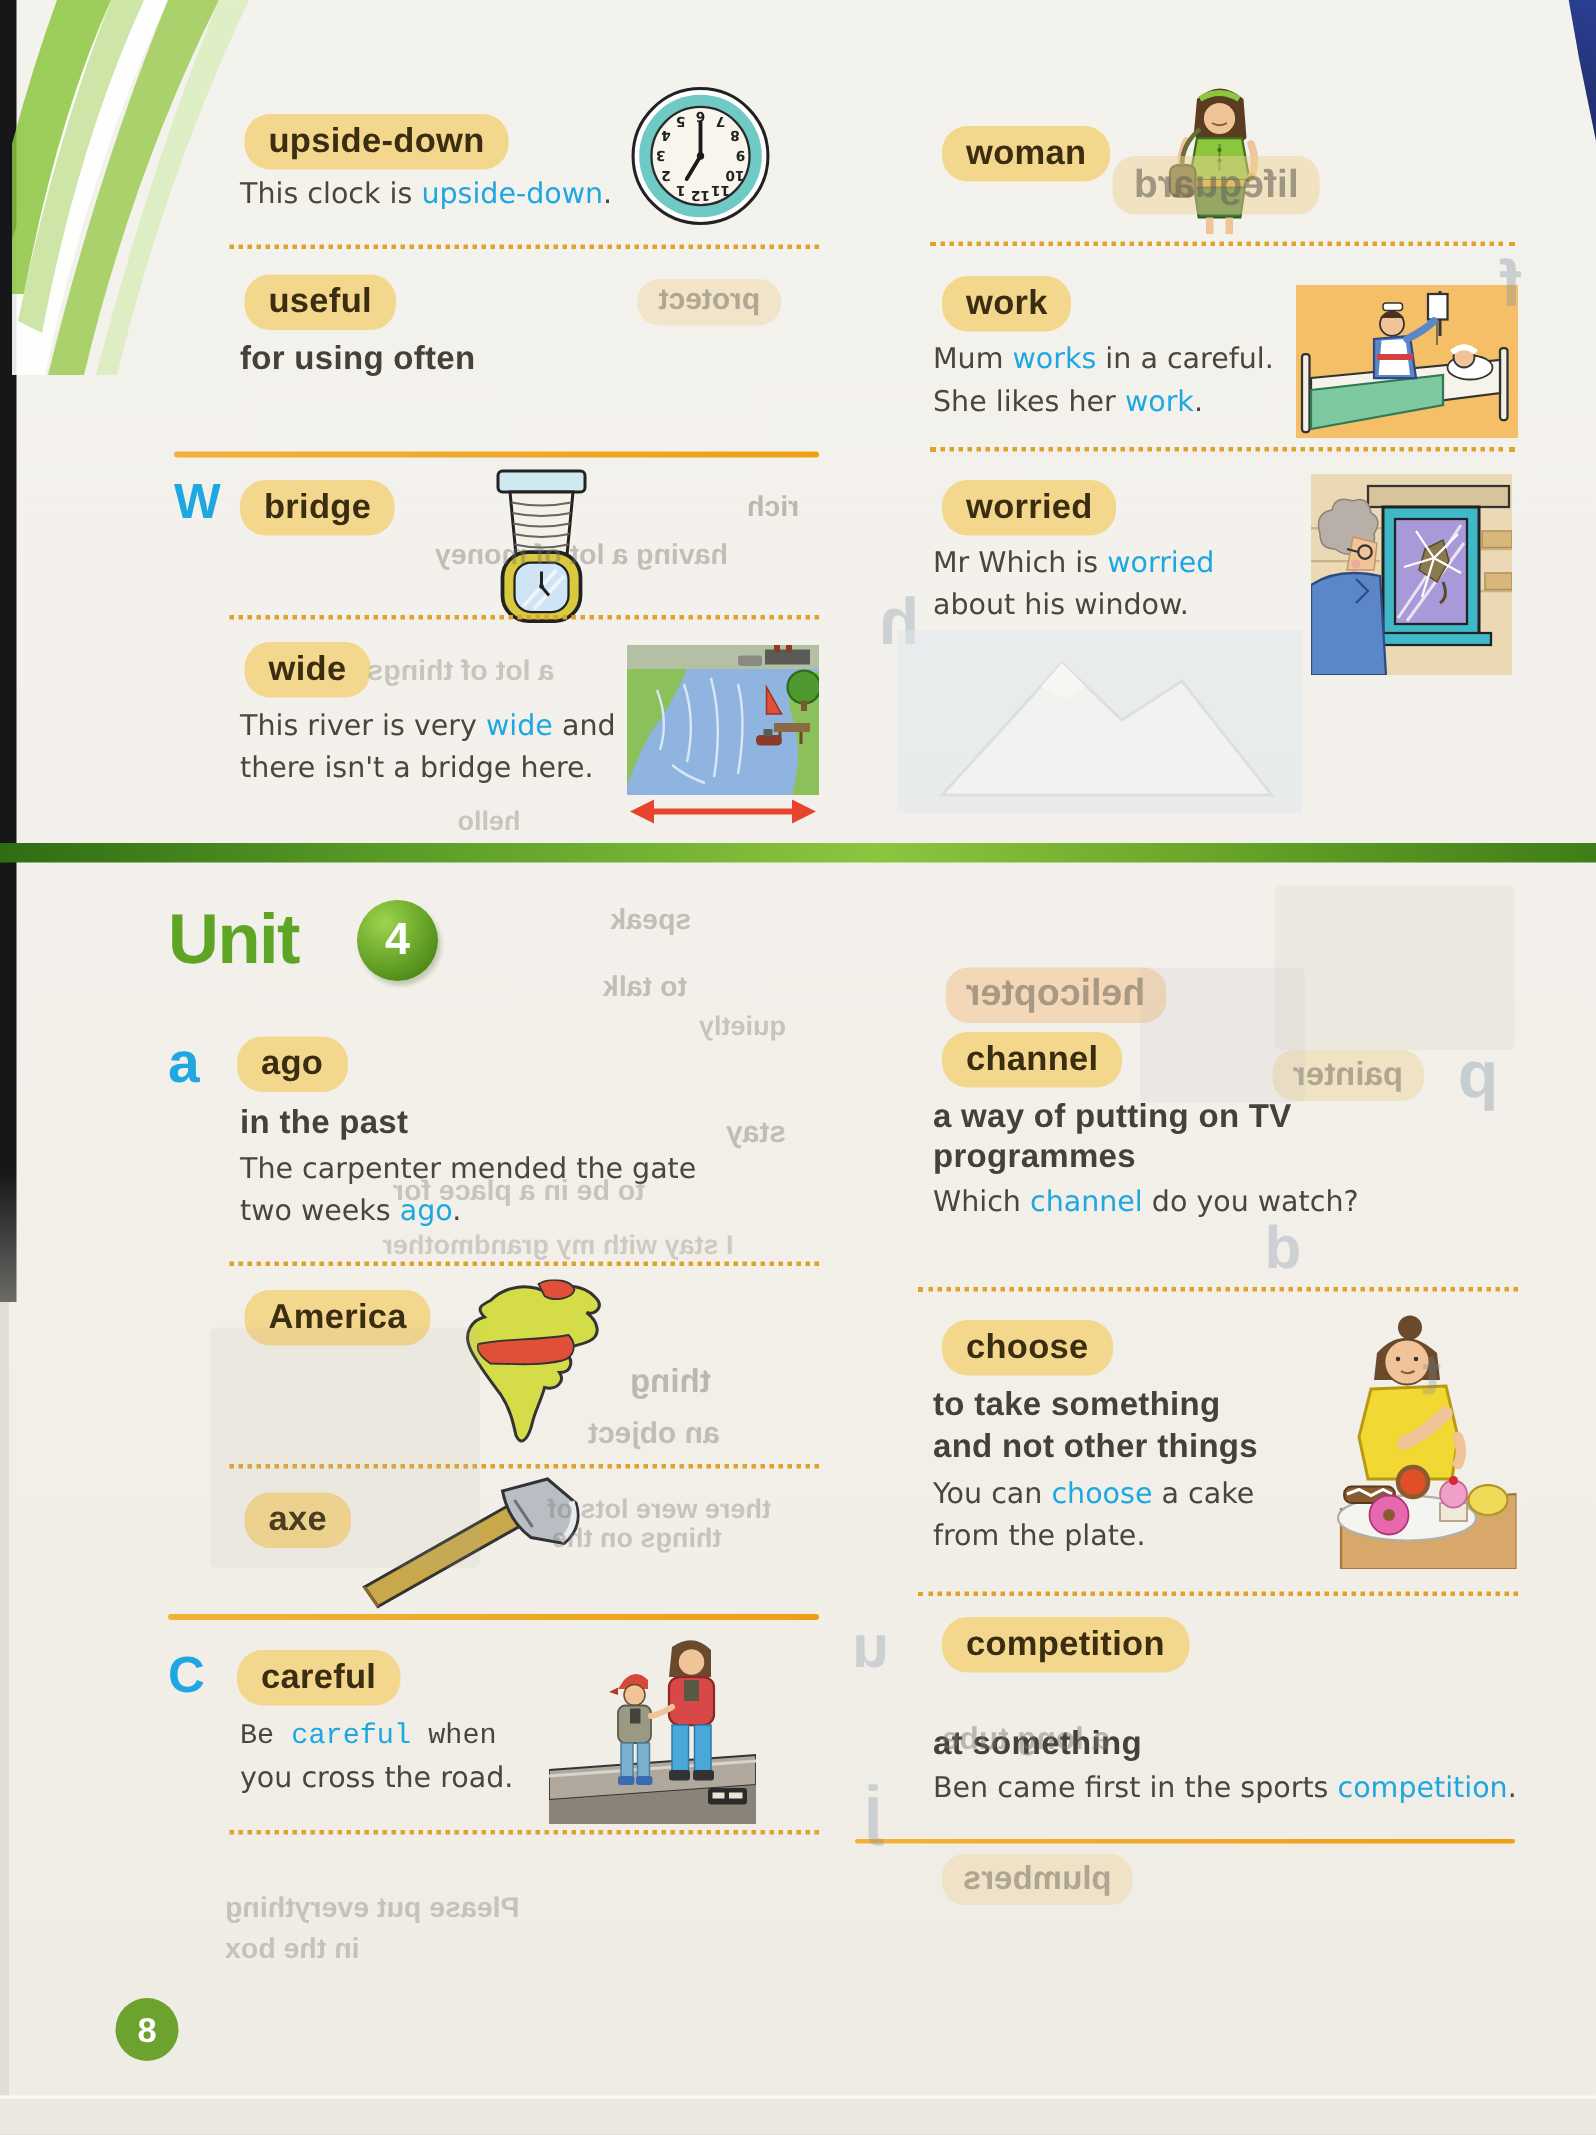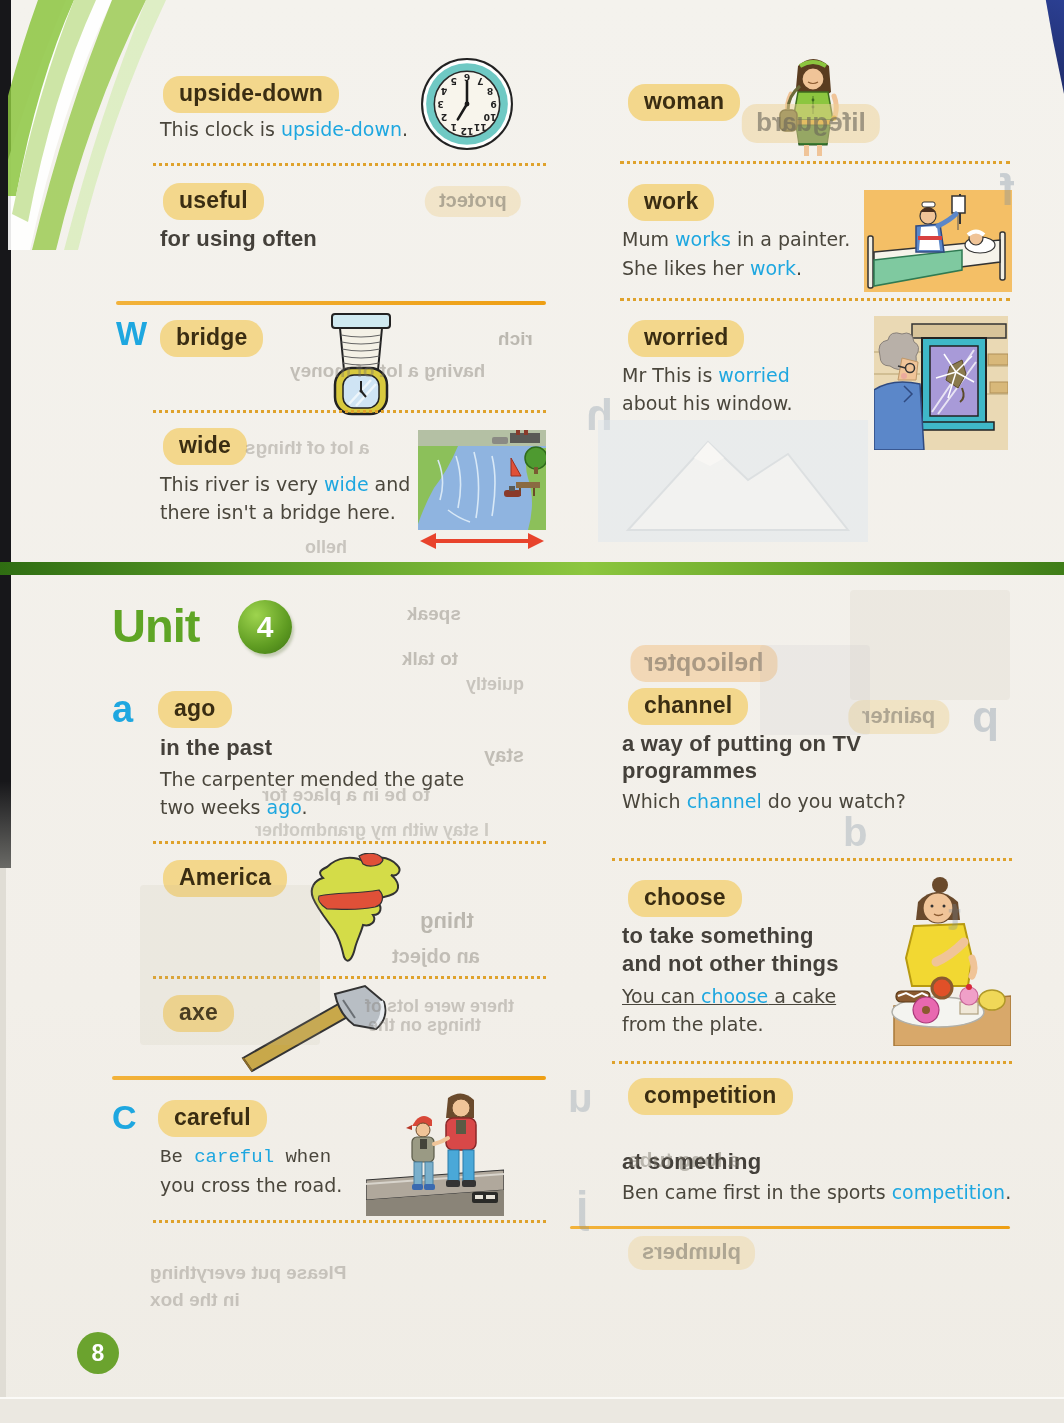--- a/index.html
+++ b/index.html
@@ -140,21 +140,21 @@
       <rect x="51" y="89" width="5" height="11" fill="#f0c498"></rect>
     <path d="M25,38 Q20,48 22,58 M68,40 Q72,50 69,60" stroke="#f0c498" stroke-width="5" fill="none" stroke-linecap="round"></path>
     <rect x="14" y="54" width="17" height="21" rx="5" fill="#6b6b3a" stroke="#44441f" stroke-width="1.5"></rect>
     <path d="M34,30 Q22,40 22,54" stroke="#6b6b3a" stroke-width="3" fill="none"></path>
     <circle cx="68" cy="62" r="2.6" fill="#d8a830"></circle>
   </svg>
   <div class="abs dotted" style="left:620px;top:161px;width:390px;"></div>
 
   <div class="abs pill" style="left:628px;top:184px;">work</div>
   <div class="abs ex" style="left:622px;top:228px;">
-    <span>Mum </span><span class="key">works</span><span> in a painter.</span>
+    <span>Mum </span><span class="key">works</span><span> in a careful.</span>
   </div>
   <div class="abs ex" style="left:622px;top:257px;">
     <span>She likes her </span><span class="key">work</span><span>.</span>
   </div>
   <svg class="abs" style="left:864px;top:190px;" width="148" height="102" viewBox="0 0 148 102">
     <rect width="148" height="102" fill="#f4bf66"></rect>
     <line x1="96" y1="4" x2="96" y2="34" stroke="#333" stroke-width="2"></line>
     <rect x="88" y="6" width="13" height="17" fill="#fff" stroke="#333" stroke-width="1.5"></rect>
     <line x1="94" y1="23" x2="94" y2="40" stroke="#555" stroke-width="1"></line>
     <rect x="4" y="46" width="5" height="52" rx="2" fill="#f2efe4" stroke="#333" stroke-width="1.5"></rect>
@@ -169,21 +169,21 @@
     <rect x="58" y="12" width="13" height="5" rx="2" fill="#fff" stroke="#333" stroke-width="1"></rect>
     <path d="M52,36 L76,34 L80,62 L52,62 Z" fill="#5b87c9" stroke="#2f4a80" stroke-width="1.5"></path>
     <polygon points="57,37 73,36 76,60 55,60" fill="#fff"></polygon>
     <rect x="54" y="46" width="24" height="4" fill="#d84040"></rect>
     <path d="M74,36 Q86,30 92,24" stroke="#5b87c9" stroke-width="5" fill="none" stroke-linecap="round"></path>
   </svg>
   <div class="abs dotted" style="left:620px;top:298px;width:390px;"></div>
 
   <div class="abs pill" style="left:628px;top:320px;">worried</div>
   <div class="abs ex" style="left:622px;top:364px;">
-    <span>Mr This is </span><span class="key">worried</span><span></span>
+    <span>Mr Which is </span><span class="key">worried</span><span></span>
   </div>
   <div class="abs ex" style="left:622px;top:392px;">about his window.</div>
   <svg class="abs" style="left:874px;top:316px;" width="134" height="134" viewBox="0 0 134 134">
     <rect width="134" height="134" fill="#ead9b4"></rect>
     <g stroke="#c9b488" stroke-width="1.5">
       <line x1="0" y1="36" x2="48" y2="36"></line>
         <line x1="0" y1="58" x2="46" y2="58"></line>
       <line x1="112" y1="50" x2="134" y2="50"></line>
         <line x1="112" y1="78" x2="134" y2="78"></line>
     </g>
@@ -284,21 +284,21 @@
   <div class="abs def" style="left:622px;top:731px;">a way of putting on TV</div>
   <div class="abs def" style="left:622px;top:758px;">programmes</div>
   <div class="abs ex" style="left:622px;top:790px;">
     <span>Which </span><span class="key">channel</span><span> do you watch?</span>
   </div>
   <div class="abs dotted" style="left:612px;top:858px;width:400px;"></div>
 
   <div class="abs pill" style="left:628px;top:880px;">choose</div>
   <div class="abs def" style="left:622px;top:923px;">to take something</div>
   <div class="abs def" style="left:622px;top:951px;">and not other things</div>
-  <div class="abs ex" style="left:622px;top:985px;text-decoration:underline;">
+  <div class="abs ex" style="left:622px;top:985px;">
     <span>You can </span><span class="key">choose</span><span> a cake</span>
   </div>
   <div class="abs ex" style="left:622px;top:1013px;">from the plate.</div>
   <svg class="abs" style="left:876px;top:876px;" width="135" height="170" viewBox="0 0 135 170">
     <circle cx="64" cy="9" r="8" fill="#6a4a2c"></circle>
     <path d="M42,26 Q60,6 82,26 L84,44 L40,44 Z" fill="#6a4a2c"></path>
     <circle cx="62" cy="32" r="15" fill="#f0c498" stroke="#6a4a2c" stroke-width="1.2"></circle>
     <circle cx="56" cy="30" r="1.5" fill="#333"></circle>
       <circle cx="68" cy="30" r="1.5" fill="#333"></circle>
     <path d="M58,38 Q62,41 67,38" stroke="#8a5a30" stroke-width="1.4" fill="none"></path>

